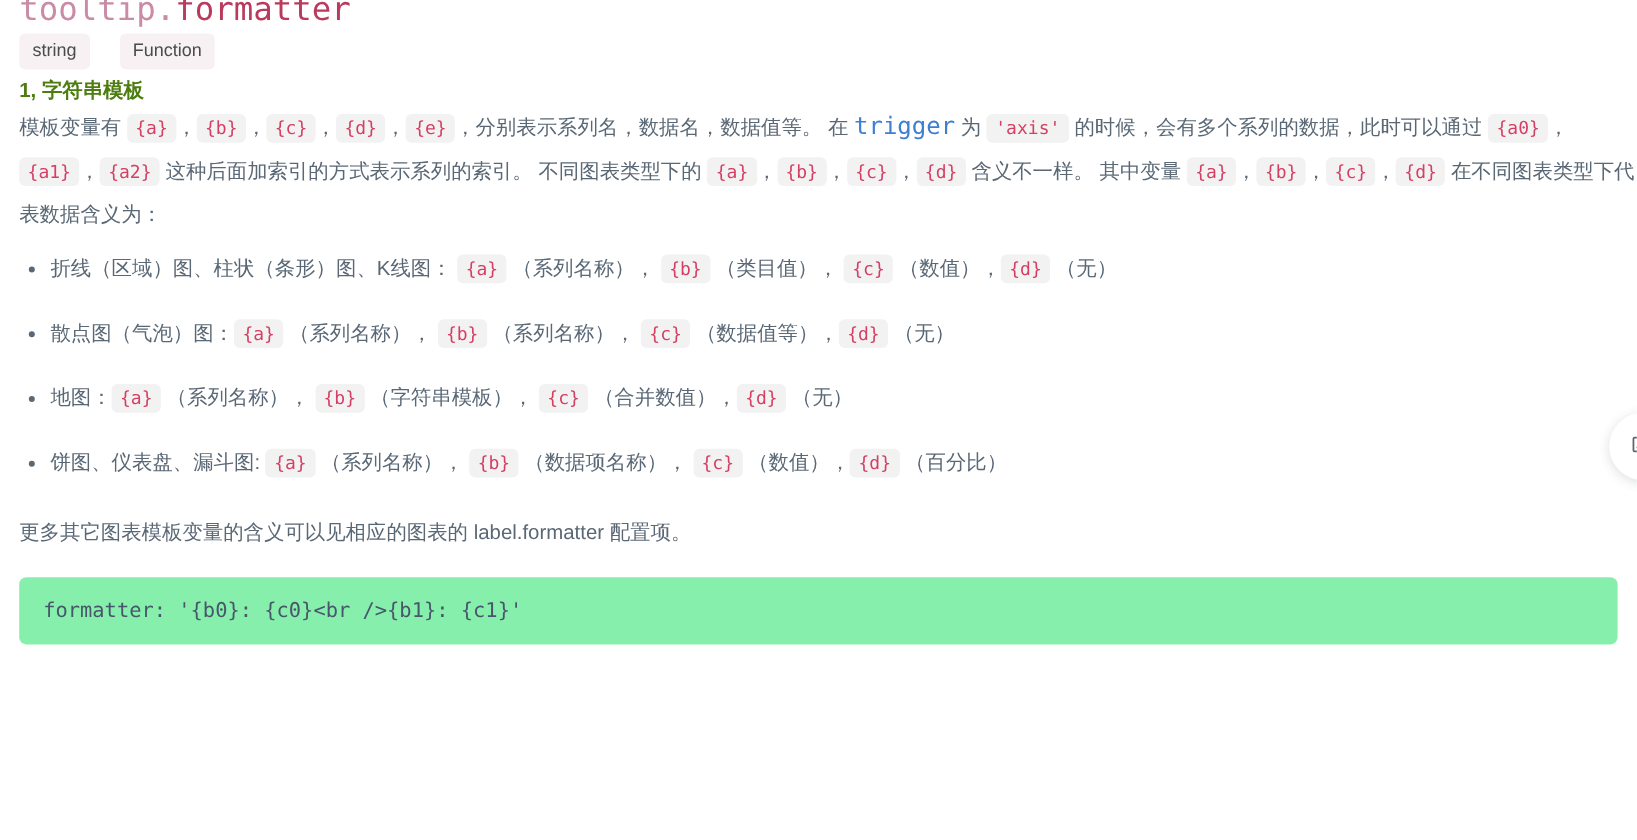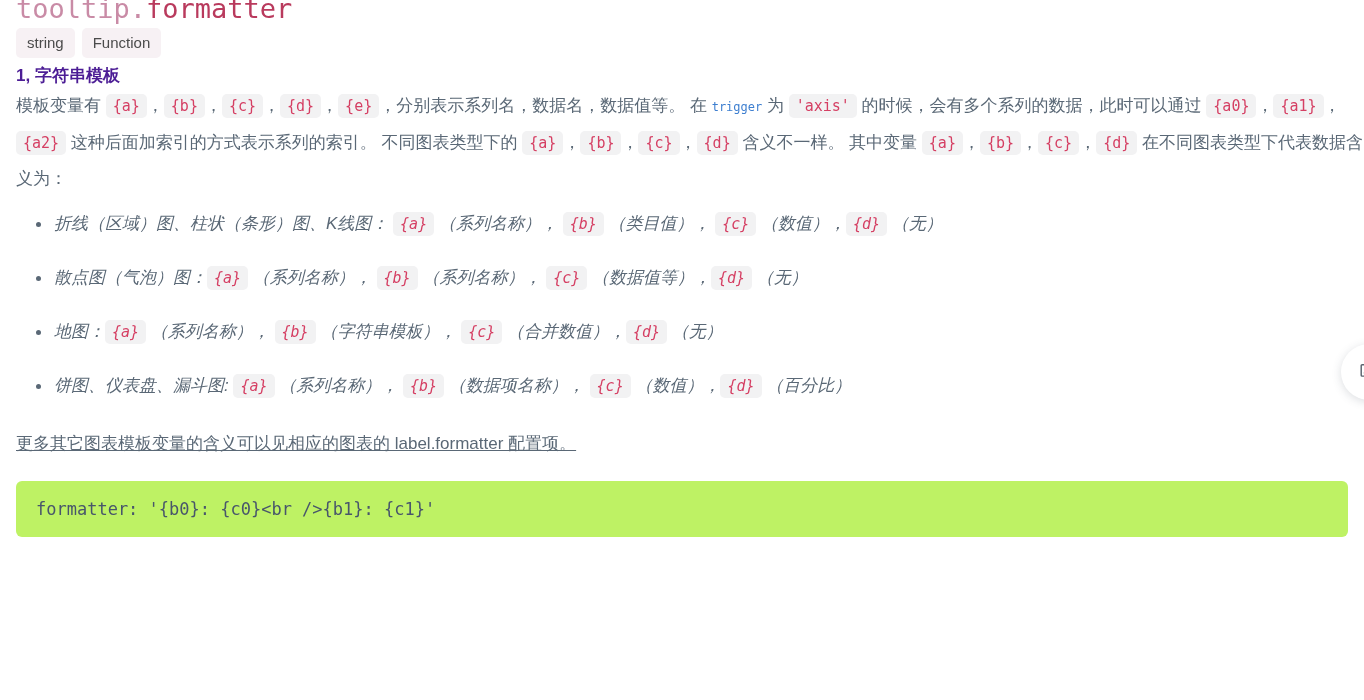--- a/index.html
+++ b/index.html
@@ -40,21 +40,21 @@
   .api-title .leaf {
     color: #b93a5d;
     font-weight: normal;
   }
 
   
   .badges {
     margin: 0;
     padding: 0;
     display: flex;
-    gap: 7px;
+    gap: 25px;
     position: relative;
     top: -6px;
   }
   .badge {
     background: #f7f1f4;
     color: #4b4b4b;
     font-size: 15px;
     line-height: 20px;
     padding: 5px 11px;
     border-radius: 5px;
@@ -67,21 +67,21 @@
     font-size: 17px;
     line-height: 35px;
     color: #5a6876;
     margin: 0;
   }
   .desc-para { margin-top: 22px; }
 
   h3.sub-head {
     font-size: 17px;
     font-weight: bold;
-    color: #4c1d95;
+    color: #4d7c0f;
     margin: 0;
     line-height: 24px;
   }
   .head-1 { margin-top: 27px; }
   .head-2 { margin-top: 20px; }
 
   .vars-para {
     margin-top: 20px;
     width: 1356px;
     line-height: 41px;
@@ -93,33 +93,32 @@
     font-size: 15px;
     background: #f2f2f3;
     color: #d53f63;
     padding: 3px 7px;
     border-radius: 5px;
     white-space: nowrap;
   }
   
   a.api-link {
     font-family: "DejaVu Sans Mono", monospace;
-    font-size: 12px;
+    font-size: 20px;
     color: #3e7fd0;
     text-decoration: none;
     white-space: nowrap;
   }
 
   
   ul.var-list {
     list-style: none;
-    margin: 12px;
+    margin: 0;
     padding: 0;
     margin-top: 14px;
-    font-style: italic;
   }
   ul.var-list li {
     position: relative;
     padding-left: 26px;
     font-size: 17px;
     line-height: 28px;
     color: #5a6876;
     margin-bottom: 26px;
     white-space: nowrap;
   }
@@ -127,26 +126,26 @@
     content: "";
     position: absolute;
     left: 8px;
     top: 12px;
     width: 5px;
     height: 5px;
     border-radius: 50%;
     background: #5a6876;
   }
 
-  .after-list { margin-top: 4px; text-decoration: underline; }
+  .after-list { margin-top: 4px; }
 
   
   .code-block {
     margin-top: 20px;
-    background: #bef264;
+    background: #86efac;
     border-radius: 6px;
     padding: 16px 20px;
     width: 1332px;
     box-sizing: border-box;
   }
   .code-block pre {
     margin: 0;
     font-family: "DejaVu Sans Mono", monospace;
     font-size: 17px;
     line-height: 24px;

